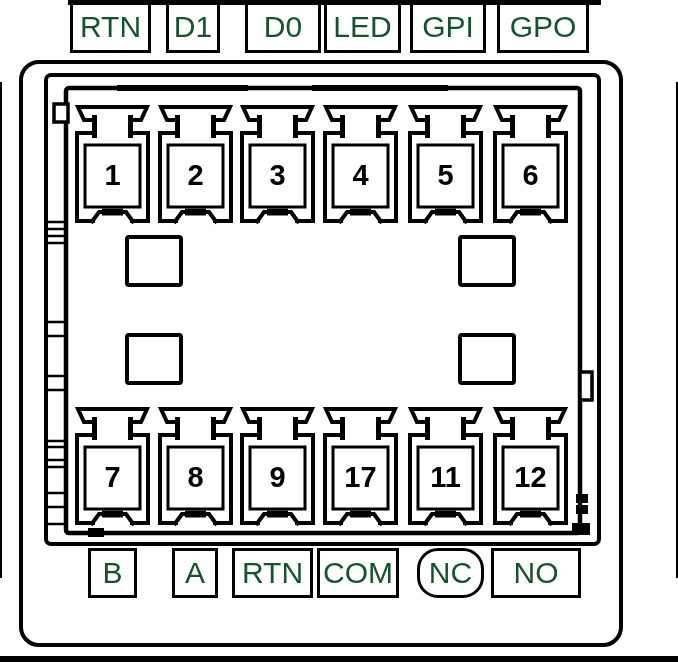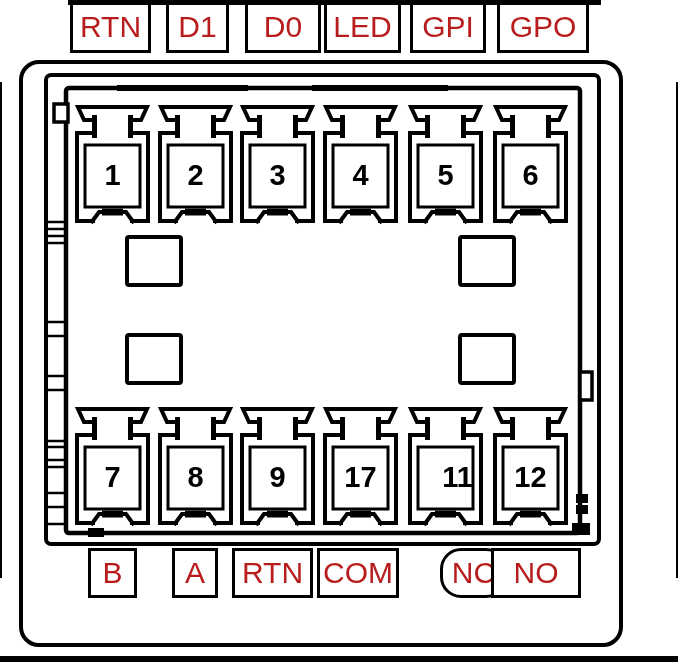--- a/index.html
+++ b/index.html
@@ -4,21 +4,21 @@
 <style>
   html,body{margin:0;padding:0;background:#ffffff;}
   .stage{
     position:relative;width:678px;height:662px;background:#ffffff;
     overflow:hidden;font-family:"Liberation Sans",sans-serif;color:#000;
   }
   .stage svg{position:absolute;left:0;top:0;}
   .lbl{
     position:absolute;box-sizing:border-box;border:3px solid #000;background:#fff;
     display:flex;align-items:center;justify-content:center;
-    font-size:30px;font-weight:400;line-height:1;color:#b91c1c;
+    font-size:30px;font-weight:400;line-height:1;color:#14532d;
   }
   .lbl.top{top:0;height:53px;}
   .lbl.bot{top:548px;height:50px;}
   .pin-num{
     position:absolute;width:65px;height:66px;
     display:flex;align-items:center;justify-content:center;
     font-size:29px;font-weight:700;line-height:1;color:#000;
   }
   .pin-num.toprow{top:142px;}
   .pin-num.botrow{top:444px;}
@@ -83,40 +83,40 @@
 
     <use href="#cavity" x="75" y="407"></use>
     <use href="#cavity" x="158" y="407"></use>
     <use href="#cavity" x="240" y="407"></use>
     <use href="#cavity" x="323" y="407"></use>
     <use href="#cavity" x="408" y="407"></use>
     <use href="#cavity" x="493" y="407"></use>
   </svg>
 
   <div class="lbl top" style="left:70px;width:81px;">RTN</div>
-  <div class="lbl top" style="left:166px;width:63px;">D1</div>
+  <div class="lbl top" style="left:166px;width:54px;">D1</div>
   <div class="lbl top" style="left:245px;width:76px;">D0</div>
   <div class="lbl top" style="left:410px;width:76px;">GPI</div>
   <div class="lbl top" style="left:324px;width:77px;">LED</div>
   <div class="lbl top" style="left:497px;width:92px;">GPO</div>
   <div class="topbar"></div>
 
   <div class="lbl bot" style="left:88px;width:49px;">B</div>
   <div class="lbl bot" style="left:172px;width:46px;">A</div>
   <div class="lbl bot" style="left:232px;width:81px;">RTN</div>
   <div class="lbl bot" style="left:317px;width:82px;">COM</div>
-  <div class="lbl bot" style="left:440px;width:67px;border-radius:21px;">NC</div>
+  <div class="lbl bot" style="left:417px;width:67px;border-radius:21px;">NC</div>
   <div class="lbl bot" style="left:491px;width:90px;">NO</div>
 
   <div class="pin-num toprow" style="left:80px;">1</div>
   <div class="pin-num toprow" style="left:163px;">2</div>
   <div class="pin-num toprow" style="left:245px;">3</div>
   <div class="pin-num toprow" style="left:328px;">4</div>
   <div class="pin-num toprow" style="left:413px;">5</div>
   <div class="pin-num toprow" style="left:498px;">6</div>
   <div class="pin-num botrow" style="left:80px;">7</div>
   <div class="pin-num botrow" style="left:163px;">8</div>
   <div class="pin-num botrow" style="left:245px;">9</div>
   <div class="pin-num botrow" style="left:328px;">17</div>
-  <div class="pin-num botrow" style="left:413px;padding-left:12px;">11</div>
+  <div class="pin-num botrow" style="left:413px;">11</div>
   <div class="pin-num botrow" style="left:498px;">12</div>
 
 </div>
 
 </body></html>

